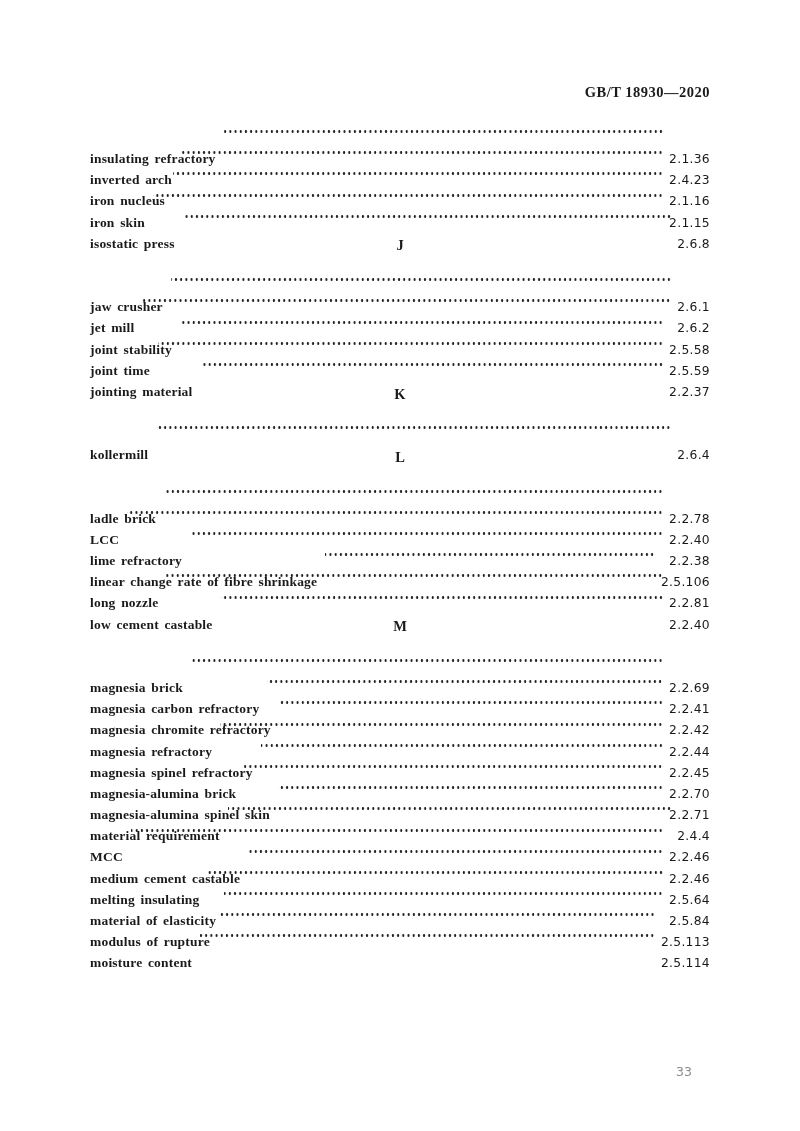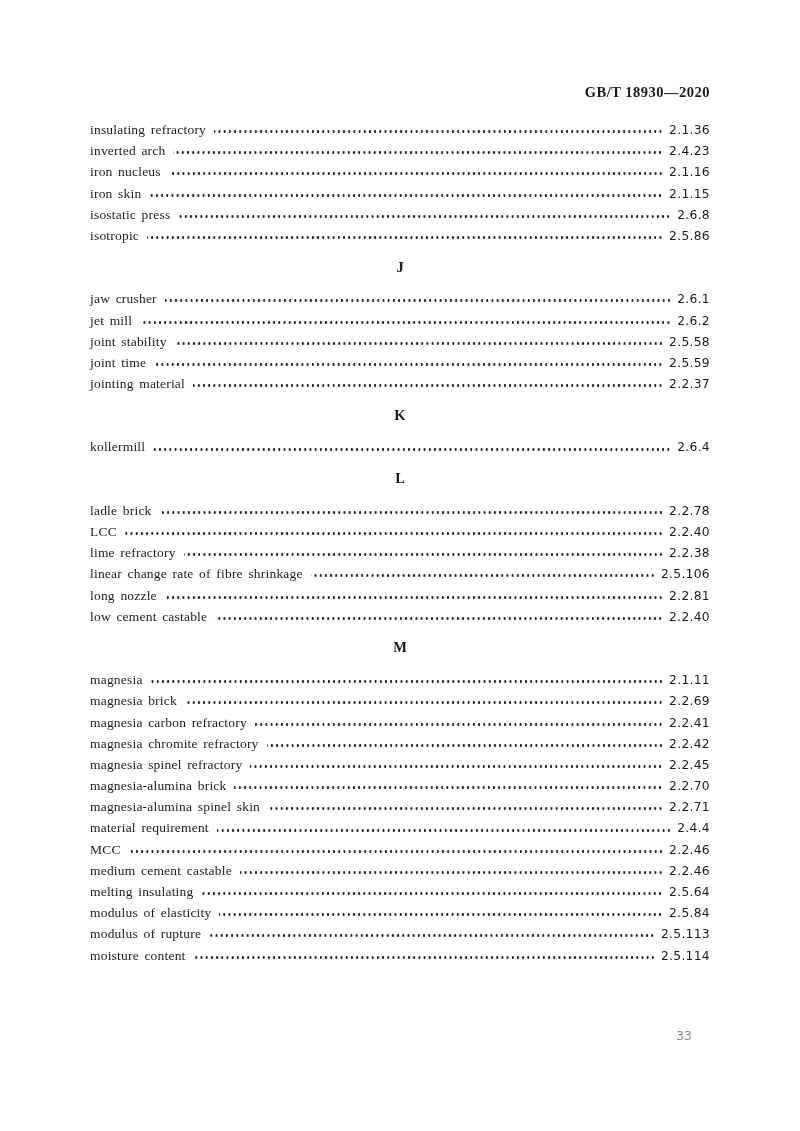--- a/index.html
+++ b/index.html
@@ -33,25 +33,26 @@
     width: 620px;
   }
   .entry {
     display: flex;
     align-items: baseline;
     height: 21.2px;
     line-height: 21.2px;
     white-space: nowrap;
   }
   .term {
-    font-weight: normal;
+    font-weight: bold;
     font-size: 13.5px;
     letter-spacing: 0.2px;
     word-spacing: 2px;
     flex: 0 0 auto;
+    margin-top: 29px;
   }
   .leader {
     flex: 1 1 auto;
     align-self: center;
     height: 7px;
     margin: 0 6px 0 8px;
     background-image: radial-gradient(circle, #1c1c1c 1.05px, rgba(0,0,0,0) 1.35px);
     background-size: 5.2px 7px;
     background-repeat: repeat-x;
     background-position: right center;
@@ -67,21 +68,21 @@
   .section-letter {
     height: 21.2px;
     line-height: 21.2px;
     margin: 10.5px 0;
     text-align: center;
     font-weight: bold;
     font-size: 14.5px;
   }
   .page-number {
     position: absolute;
-    top: 1028px;
+    top: 1064px;
     right: 108px;
     font-size: 12.5px;
     color: #8a8a8a;
     font-family: "DejaVu Sans", sans-serif;
   }
 </style>
 </head>
 <body>
 
 <div class="page">
@@ -106,25 +107,20 @@
       <div class="entry">
         <span class="term">iron skin</span>
         <span class="leader"></span>
         <span class="ref">2.1.15</span>
       </div>
       <div class="entry">
         <span class="term">isostatic press</span>
         <span class="leader"></span>
         <span class="ref">2.6.8</span>
       </div>
-      <div class="entry">
-        <span class="term">isotropic</span>
-        <span class="leader"></span>
-        <span class="ref">2.5.86</span>
-      </div>
       <div class="section-letter">J</div>
       <div class="entry">
         <span class="term">jaw crusher</span>
         <span class="leader"></span>
         <span class="ref">2.6.1</span>
       </div>
       <div class="entry">
         <span class="term">jet mill</span>
         <span class="leader"></span>
         <span class="ref">2.6.2</span>
@@ -176,40 +172,40 @@
         <span class="leader"></span>
         <span class="ref">2.2.81</span>
       </div>
       <div class="entry">
         <span class="term">low cement castable</span>
         <span class="leader"></span>
         <span class="ref">2.2.40</span>
       </div>
       <div class="section-letter">M</div>
       <div class="entry">
-        <span class="term">magnesia</span>
-        <span class="leader"></span>
-        <span class="ref">2.1.11</span>
-      </div>
-      <div class="entry">
         <span class="term">magnesia brick</span>
         <span class="leader"></span>
         <span class="ref">2.2.69</span>
       </div>
       <div class="entry">
         <span class="term">magnesia carbon refractory</span>
         <span class="leader"></span>
         <span class="ref">2.2.41</span>
       </div>
       <div class="entry">
         <span class="term">magnesia chromite refractory</span>
         <span class="leader"></span>
         <span class="ref">2.2.42</span>
       </div>
       <div class="entry">
+        <span class="term">magnesia refractory</span>
+        <span class="leader"></span>
+        <span class="ref">2.2.44</span>
+      </div>
+      <div class="entry">
         <span class="term">magnesia spinel refractory</span>
         <span class="leader"></span>
         <span class="ref">2.2.45</span>
       </div>
       <div class="entry">
         <span class="term">magnesia-alumina brick</span>
         <span class="leader"></span>
         <span class="ref">2.2.70</span>
       </div>
       <div class="entry">
@@ -231,21 +227,21 @@
         <span class="term">medium cement castable</span>
         <span class="leader"></span>
         <span class="ref">2.2.46</span>
       </div>
       <div class="entry">
         <span class="term">melting insulating</span>
         <span class="leader"></span>
         <span class="ref">2.5.64</span>
       </div>
       <div class="entry">
-        <span class="term">modulus of elasticity</span>
+        <span class="term">material of elasticity</span>
         <span class="leader"></span>
         <span class="ref">2.5.84</span>
       </div>
       <div class="entry">
         <span class="term">modulus of rupture</span>
         <span class="leader"></span>
         <span class="ref">2.5.113</span>
       </div>
       <div class="entry">
         <span class="term">moisture content</span>

